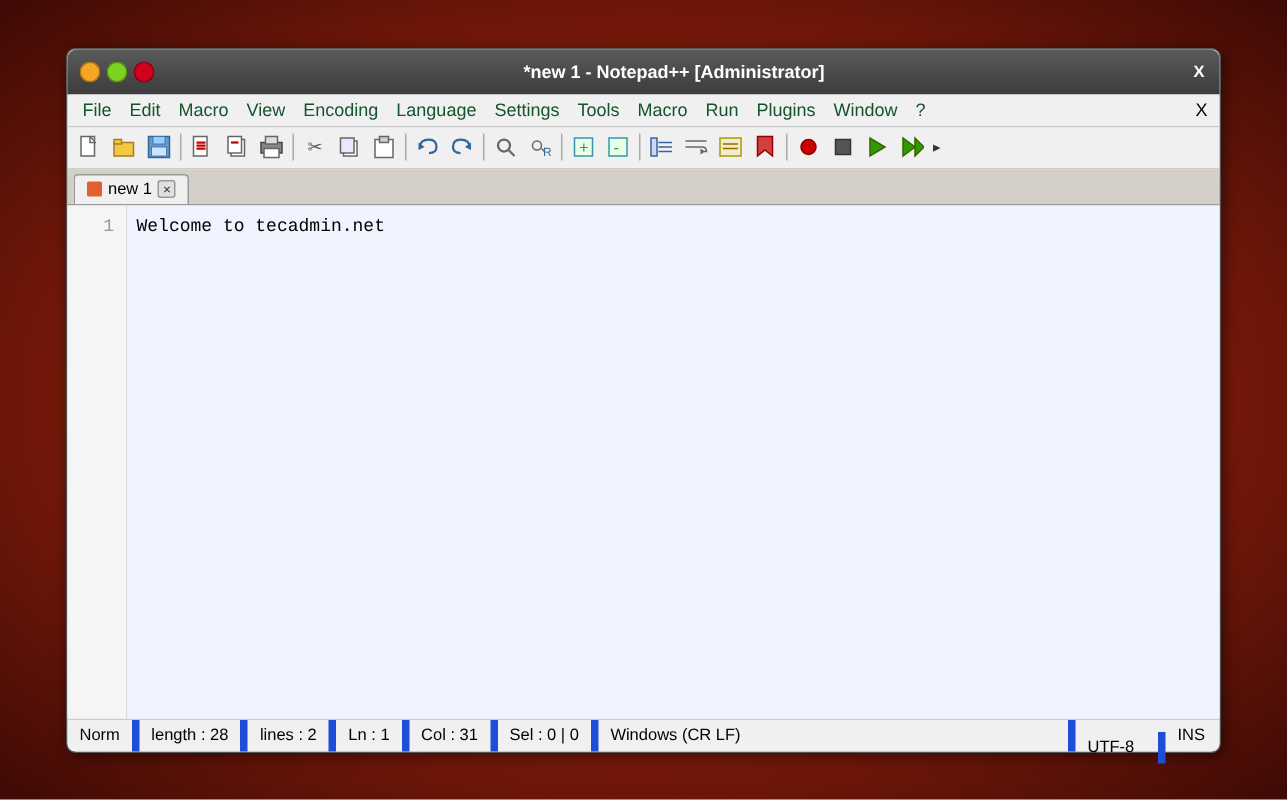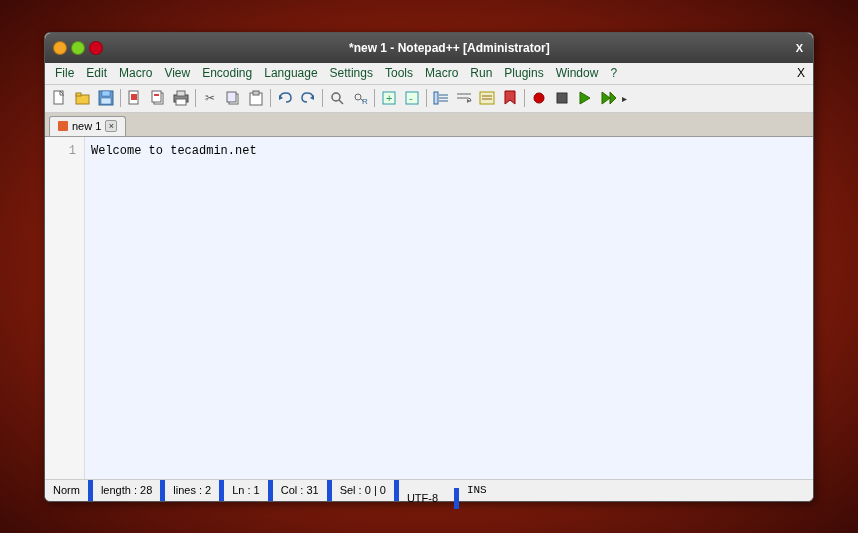--- a/index.html
+++ b/index.html
@@ -226,21 +226,20 @@
     .status-segment {
       padding: 0 8px;
       border-right: 5px solid #1d4ed8;
       height: 100%;
       display: flex;
       align-items: center;
       white-space: nowrap;
     }
     .status-segment:last-child {
       border-right: none;
-      font-family: Liberation Mono, monospace;
     }
 
     
     svg { display: block; }
   </style>
 </head>
 <body>
 
 <div class="window">
 
@@ -446,17 +445,18 @@
     </div>
   </div>
 
   <div class="statusbar">
     <div class="status-segment">Norm</div>
     <div class="status-segment">length : 28</div>
     <div class="status-segment">lines : 2</div>
     <div class="status-segment">Ln : 1</div>
     <div class="status-segment">Col : 31</div>
     <div class="status-segment">Sel : 0 | 0</div>
+    <div class="status-segment" style="flex:1;">Windows (CR LF)</div>
     <div class="status-segment" style="min-width:60px;margin-top:16px;">UTF-8</div>
     <div class="status-segment" style="min-width:36px;">INS</div>
   </div>
 
 </div>
 
 </body></html>

